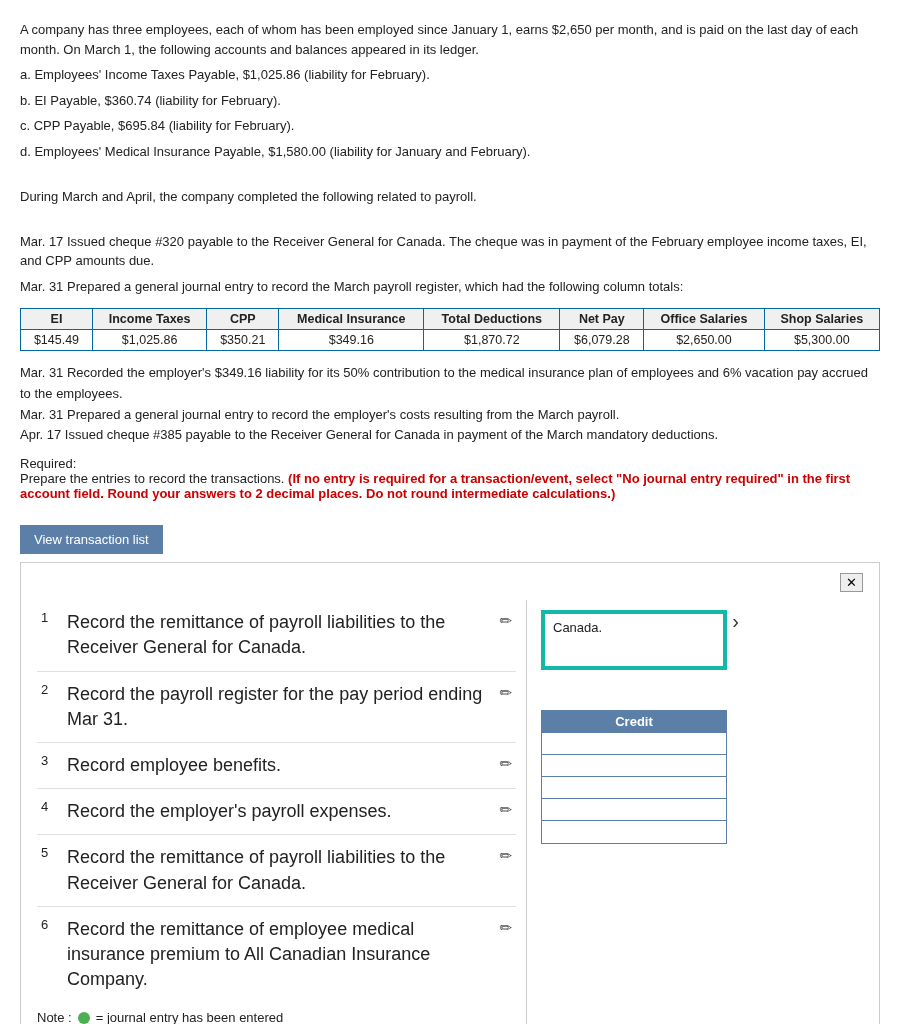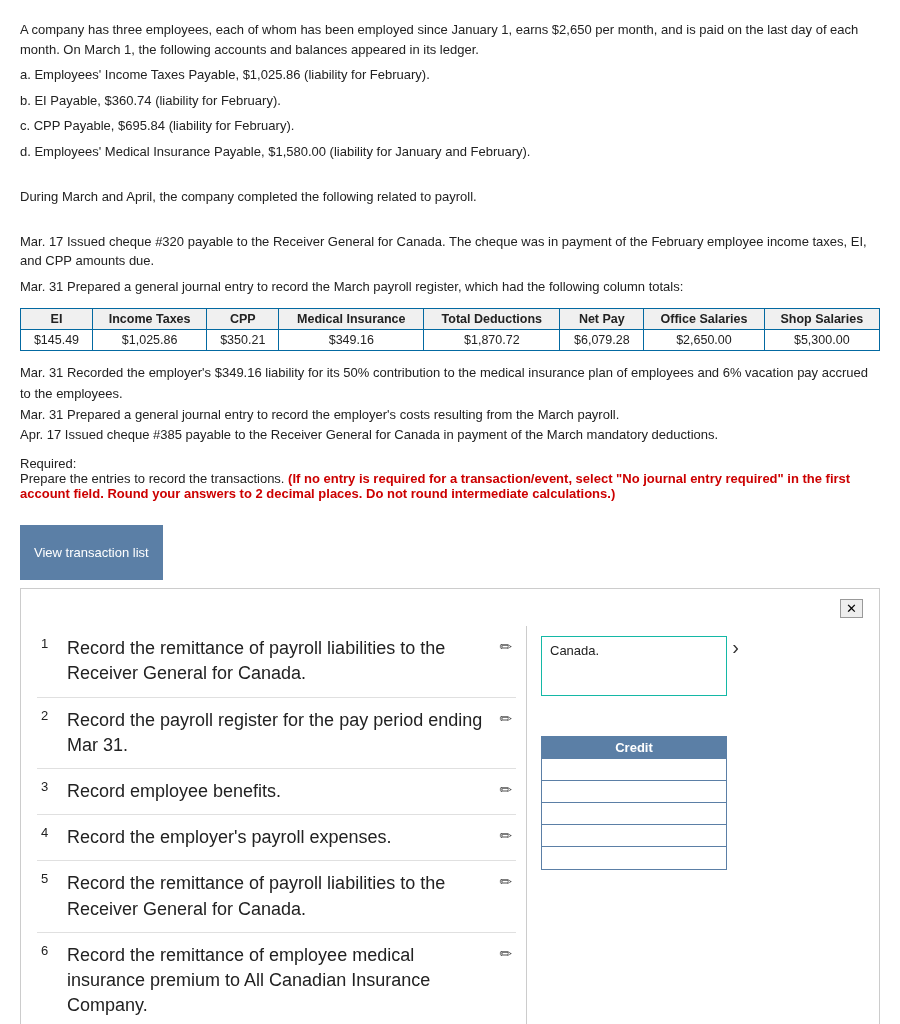--- a/index.html
+++ b/index.html
@@ -26,21 +26,21 @@
     }
     table.payroll-table th { background: #f0f0f0; font-weight: bold; }
     .post-table-text { margin: 10px 0; line-height: 1.6; }
     .required-section { margin: 10px 0; }
     .required-section strong { font-weight: normal; }
     .red-text { color: #cc0000; font-weight: bold; }
     .view-transaction-btn {
       background: #5b7fa6;
       color: #fff;
       border: none;
-      padding: 20px 14px;
+      padding: 7px 14px;
       font-size: 13px;
       cursor: pointer;
       margin: 14px 0 0 0;
       display: inline-block;
     }
     .transaction-panel {
       border: 1px solid #ccc;
       margin-top: 8px;
       padding: 10px 16px 16px 16px;
       background: #fff;
@@ -102,21 +102,21 @@
       position: relative;
     }
     .arrow-right {
       font-size: 20px;
       position: absolute;
       right: -12px;
       top: 10px;
       color: #333;
     }
     .canada-box {
-      border: 1px solid #14b8a6;
+      border: 4px solid #14b8a6;
       padding: 6px 8px;
       min-height: 60px;
       margin-top: 10px;
       font-size: 13px;
       background: #fff;
     }
     .credit-label {
       background: #5b7fa6;
       color: #fff;
       text-align: center;

